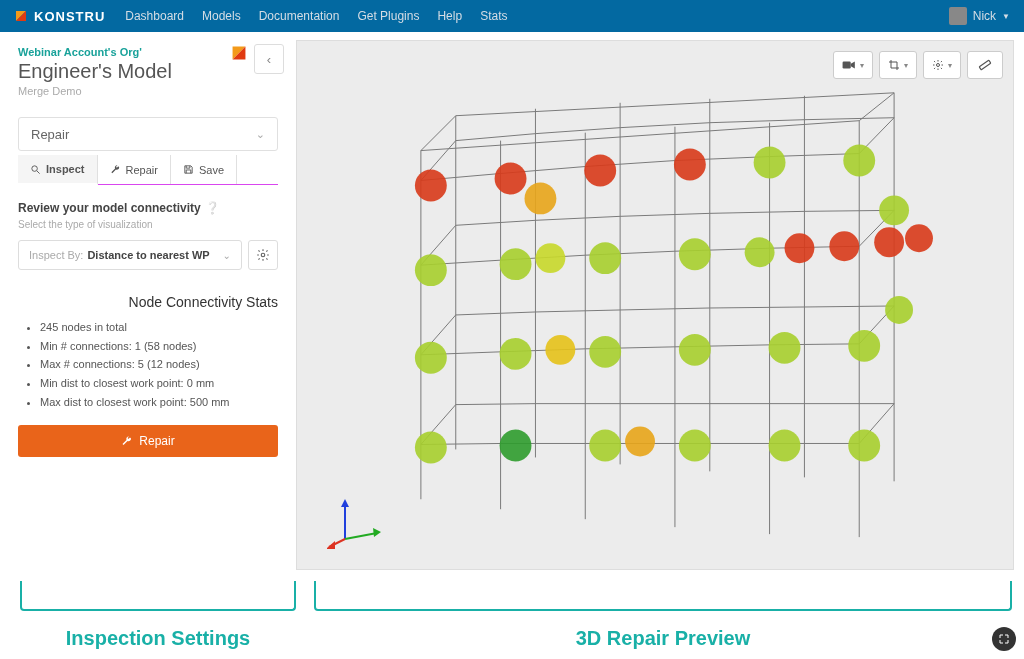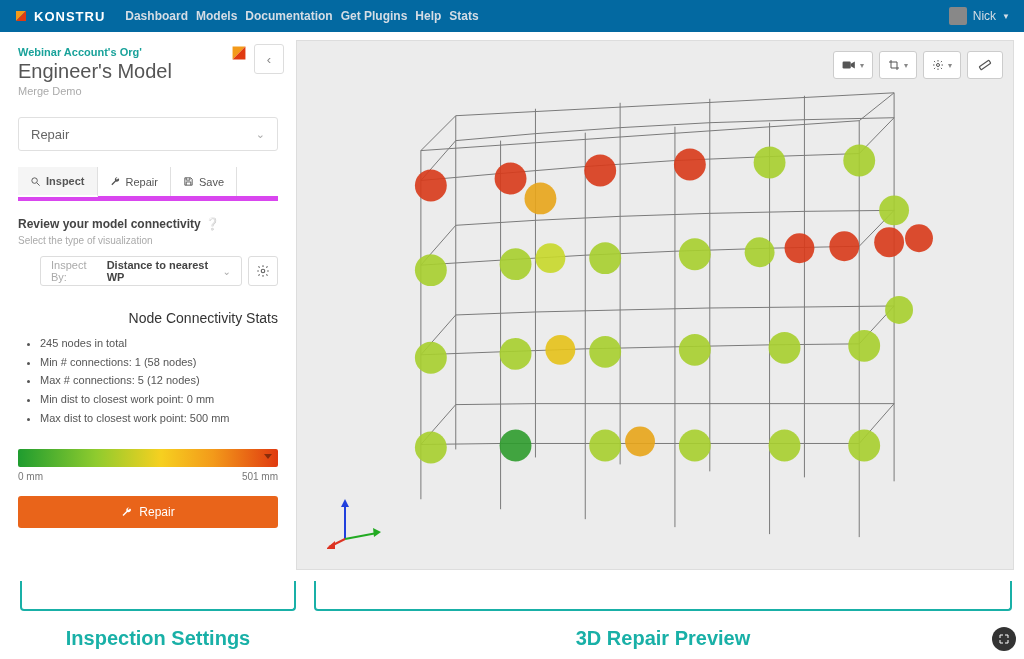--- a/index.html
+++ b/index.html
@@ -2,50 +2,50 @@
 <html><head>
 <meta charset="utf-8">
 <style>
   * { box-sizing: border-box; margin: 0; padding: 0; }
   body { font-family: -apple-system, "Helvetica Neue", Arial, sans-serif; background: #fff; color: #333; width: 1024px; height: 659px; overflow: hidden; position: relative; }
   
   
   .topnav { height: 32px; background: #0369a1; display: flex; align-items: center; padding: 0 14px; font-size: 12px; color: #d5dde5; }
   .brand { display: flex; align-items: center; font-weight: 600; letter-spacing: 1px; margin-right: 20px; color: #fff; font-size: 13px; }
   .brand svg { margin-right: 6px; }
-  .navlinks { display: flex; gap: 8px; font-weight: bold; }
+  .navlinks { display: flex; gap: 18px; }
   .navlinks span { cursor: pointer; }
   .navspacer { flex: 1; }
   .user { display: flex; align-items: center; gap: 6px; cursor: pointer; justify-content: space-between; }
   .avatar { width: 18px; height: 18px; background: #888; border-radius: 2px; display: inline-block; }
   
   
   .main { display: flex; height: 542px; }
   
   
   .sidebar { width: 296px; padding: 14px 18px 18px 18px; position: relative; background: #fff; }
   .crumb { font-size: 11px; font-weight: 600; color: #19a29a; cursor: pointer; }
   .title { font-size: 20px; color: #555; font-weight: 400; margin-top: 2px; }
   .subtitle { font-size: 11px; color: #aaa; margin-top: 2px; }
   .logomark { position: absolute; top: 12px; right: 48px; }
   .collapse-btn { position: absolute; top: 12px; right: 12px; width: 30px; height: 30px; border: 1px solid #ddd; border-radius: 3px; display: flex; align-items: center; justify-content: center; cursor: pointer; color: #888; font-size: 13px; background: #fff; }
   
   .mode-select { margin-top: 20px; border: 1px solid #e0e0e0; border-radius: 3px; height: 34px; display: flex; align-items: center; justify-content: space-between; padding: 0 12px; font-size: 13px; color: #666; cursor: pointer; }
   .mode-select .chev { color: #aaa; font-size: 11px; }
   
-  .tabbar { display: flex; border-bottom: 5px solid #d946ef; margin-top: 16px; }
+  .tabbar { display: flex; border-bottom: 1px solid #d946ef; margin-top: 4px; }
   .tab { padding: 8px 12px; font-size: 11px; color: #555; display: flex; align-items: center; gap: 5px; cursor: pointer; border-right: 1px solid #e0e0e0; }
   .tab.active { background: #f5f5f5; border-bottom: 2px solid #fff; margin-bottom: -1px; font-weight: 600; }
   .tab svg { width: 11px; height: 11px; }
   
   .section-head { font-size: 12px; font-weight: 600; color: #444; margin-top: 16px; display: flex; align-items: flex-start; gap: 5px; }
   .help-icon { color: #19a29a; font-size: 12px; }
   .section-sub { font-size: 10px; color: #aaa; margin-top: 4px; }
   
-  .inspect-row { display: flex; gap: 6px; margin-top: 10px; align-items: center; margin-left: 22px; }
+  .inspect-row { display: flex; gap: 6px; margin-top: 10px; align-items: center; }
   .inspect-select { flex: 1; border: 1px solid #ddd; border-radius: 3px; height: 30px; display: flex; align-items: center; padding: 0 10px; font-size: 11px; cursor: pointer; }
   .inspect-select .ilabel { color: #aaa; margin-right: 4px; }
   .inspect-select .ival { font-weight: 600; color: #444; }
   .inspect-select .ichev { margin-left: auto; color: #aaa; font-size: 10px; }
   .gear-btn { width: 30px; height: 30px; border: 1px solid #ddd; border-radius: 3px; display: flex; align-items: center; justify-content: center; cursor: pointer; color: #666; }
   
   .stats-head { font-size: 14px; font-weight: 400; color: #333; margin-top: 24px; text-align: right; }
   .stats-list { margin-top: 8px; padding-left: 22px; }
   .stats-list li { font-size: 11px; color: #555; line-height: 1.7; }
   
@@ -170,27 +170,20 @@
 
     <div class="stats-head">Node Connectivity Stats</div>
     <ul class="stats-list">
       <li>245 nodes in total</li>
       <li>Min # connections: 1 (58 nodes)</li>
       <li>Max # connections: 5 (12 nodes)</li>
       <li>Min dist to closest work point: 0 mm</li>
       <li>Max dist to closest work point: 500 mm</li>
     </ul>
 
-    <div class="legend">
-      <div class="legend-bar"></div>
-      <div class="legend-labels">
-        <span>0 mm</span>
-        <span>501 mm</span>
-      </div>
-    </div>
 
     <button class="repair-btn">
       <svg width="12" height="12" viewBox="0 0 24 24">
           <path d="M20 7a5 5 0 0 1-7 5L5 20l-2-2 8-8a5 5 0 0 1 5-7l-3 3 2 2 3-3z" fill="#fff"></path>
         </svg>
       <span>Repair</span>
     </button>
   </div>
 
   <div class="viewport">

